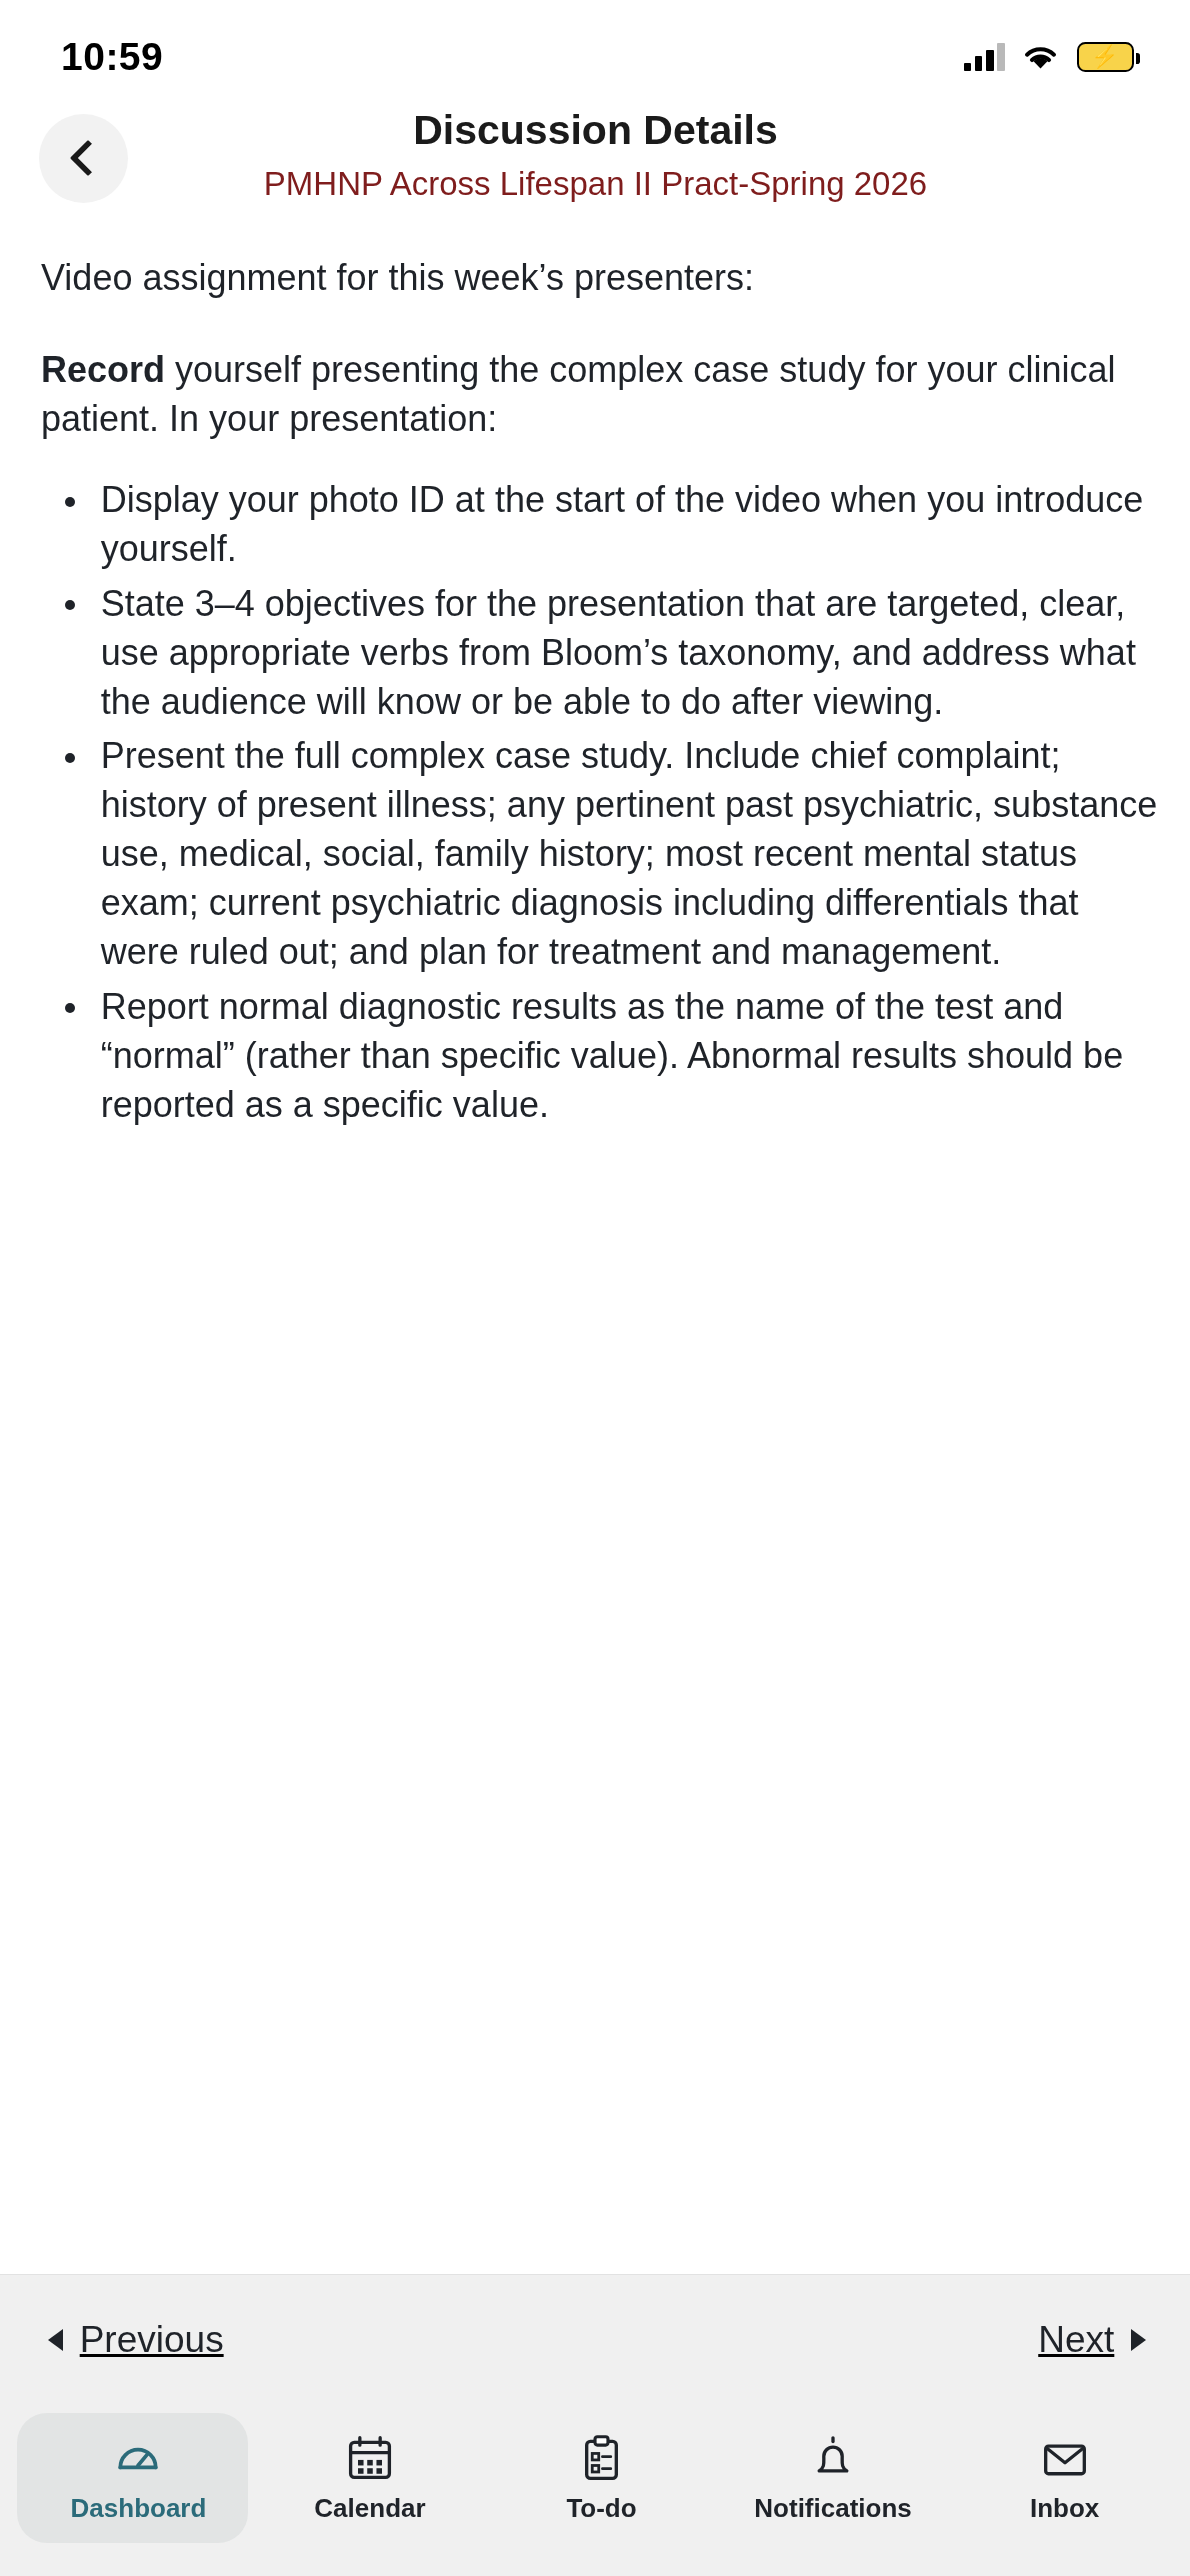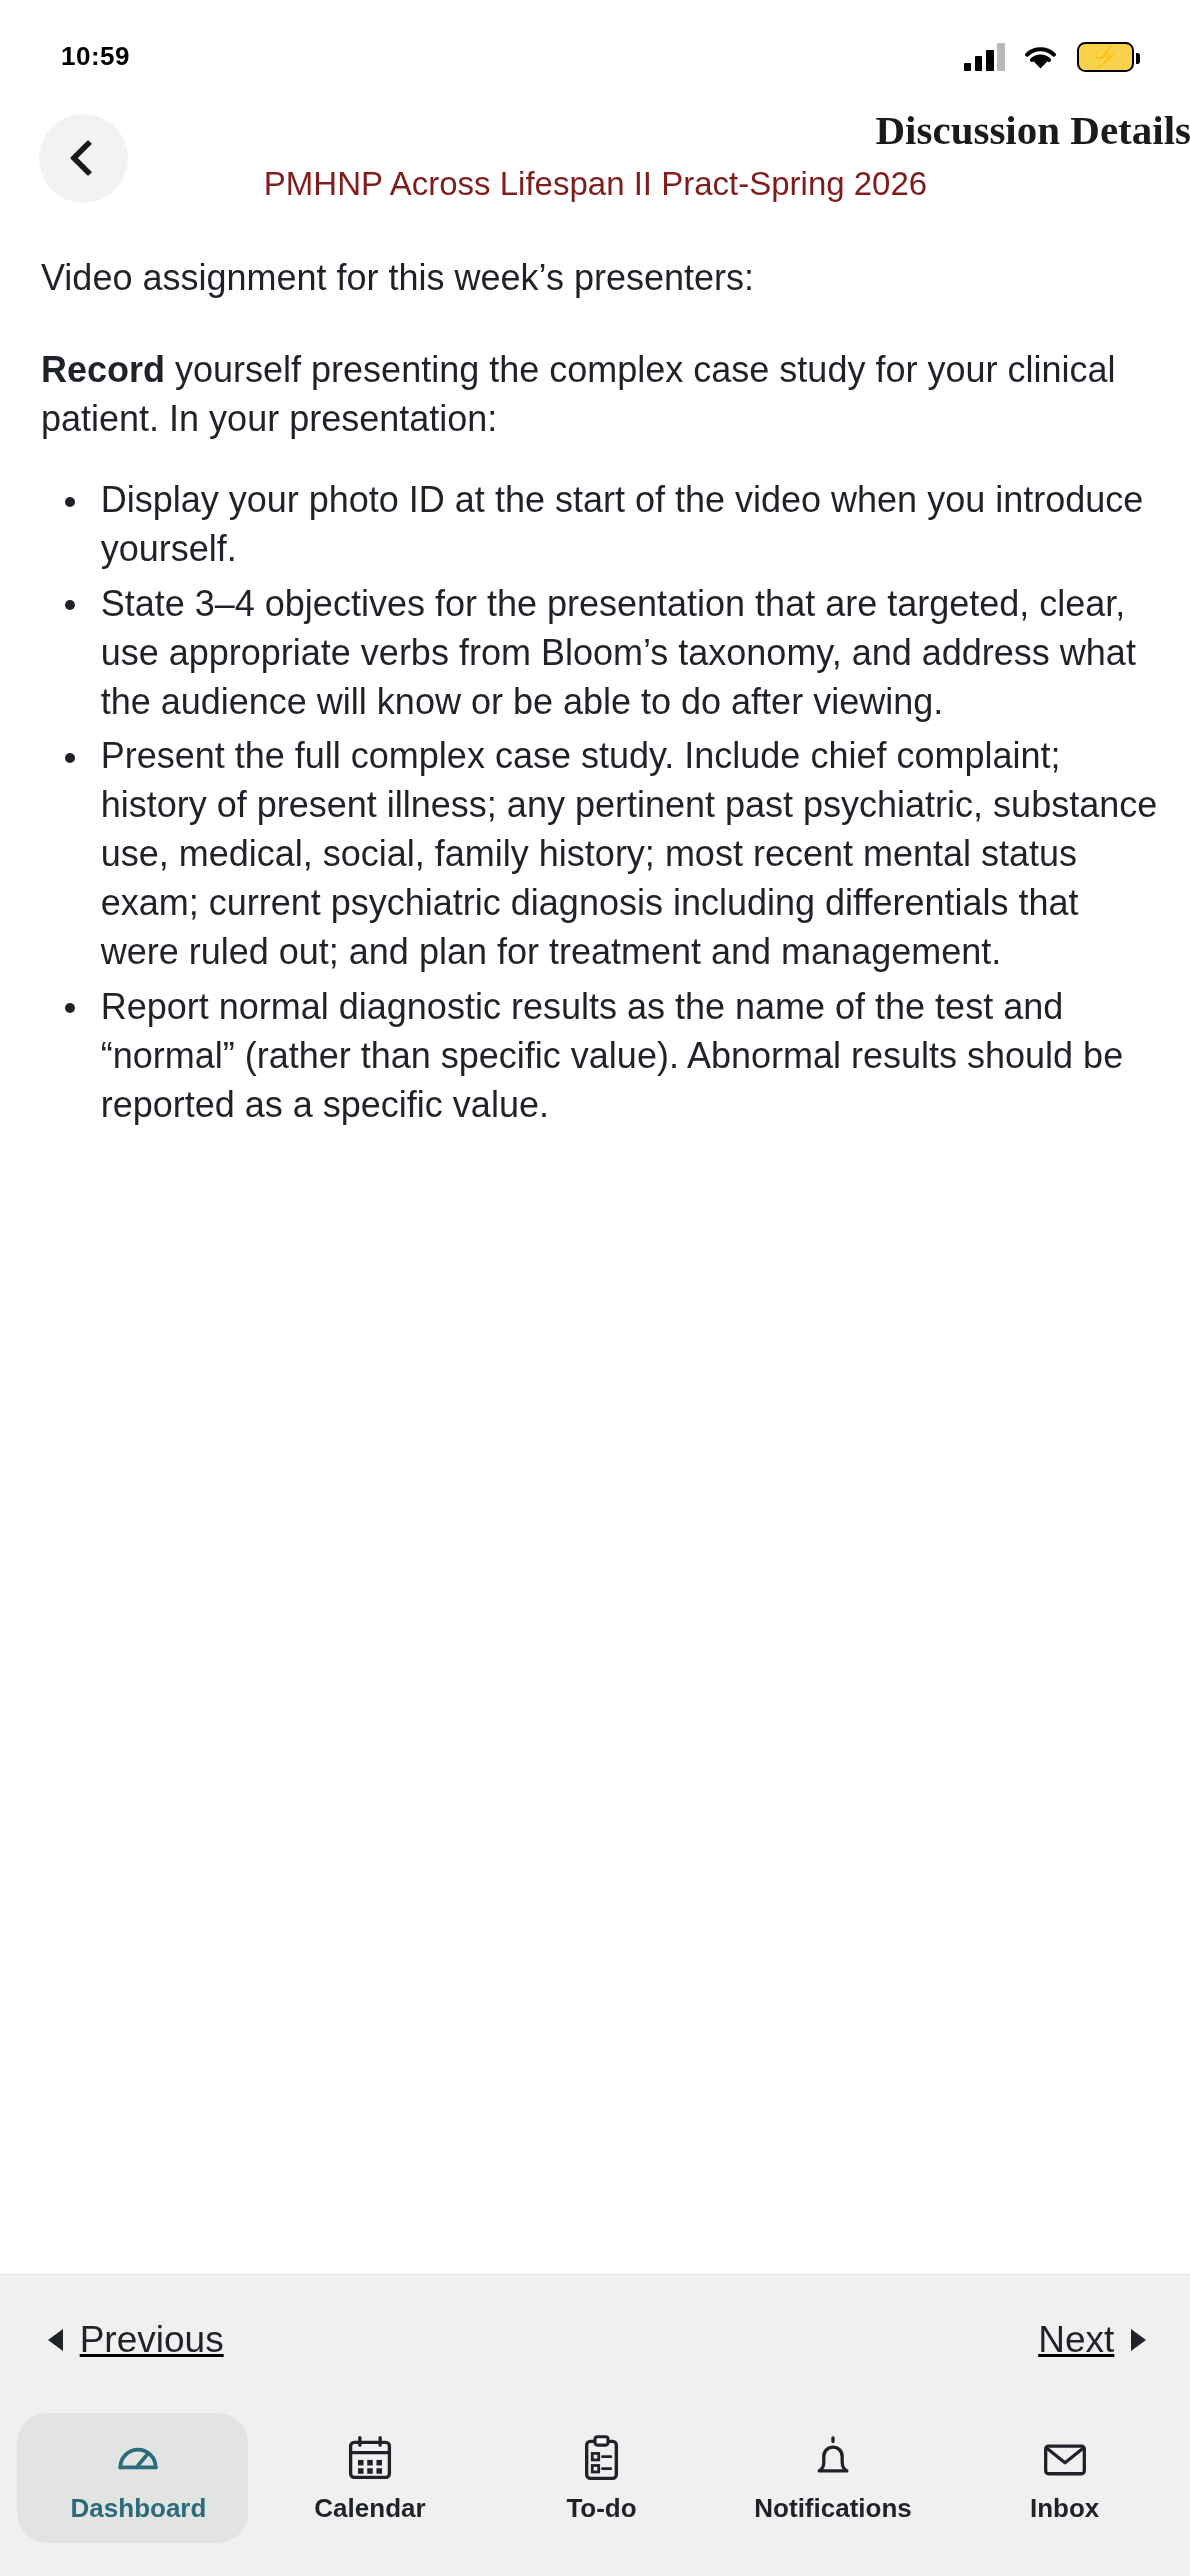--- a/index.html
+++ b/index.html
@@ -15,21 +15,21 @@
   
   .status-bar {
     height: 97px;
     display: flex;
     align-items: center;
     justify-content: space-between;
     padding: 0 57px 0 61px;
     background: #ffffff;
   }
   .status-time {
-    font-size: 26px;
+    font-size: 39px;
     font-weight: 700;
     color: #000;
     letter-spacing: 0.5px;
     padding-top: 16.7px;
   }
   .status-right {
     display: flex;
     align-items: center;
     gap: 16.7px;
     padding-top: 16.7px;
@@ -75,26 +75,25 @@
   }
   .back-chevron {
     width: 26px; height: 26px;
     border-left: 6.5px solid #1a1a1a;
     border-bottom: 6.5px solid #1a1a1a;
     transform: rotate(45deg);
     margin-left: 9.3px;
     border-radius: 1.9px;
   }
   .header-title {
-    text-align: right;
+    text-align: center;
     font-size: 41px;
     font-weight: 700;
     color: #1b1b1b;
     line-height: 1.2;
-    font-family: Liberation Serif, serif;
   }
   .header-sub {
     text-align: center;
     font-size: 33px;
     color: #7f1d1d;
     margin-top: 7.4px;
     line-height: 1.3;
   }
 
   

